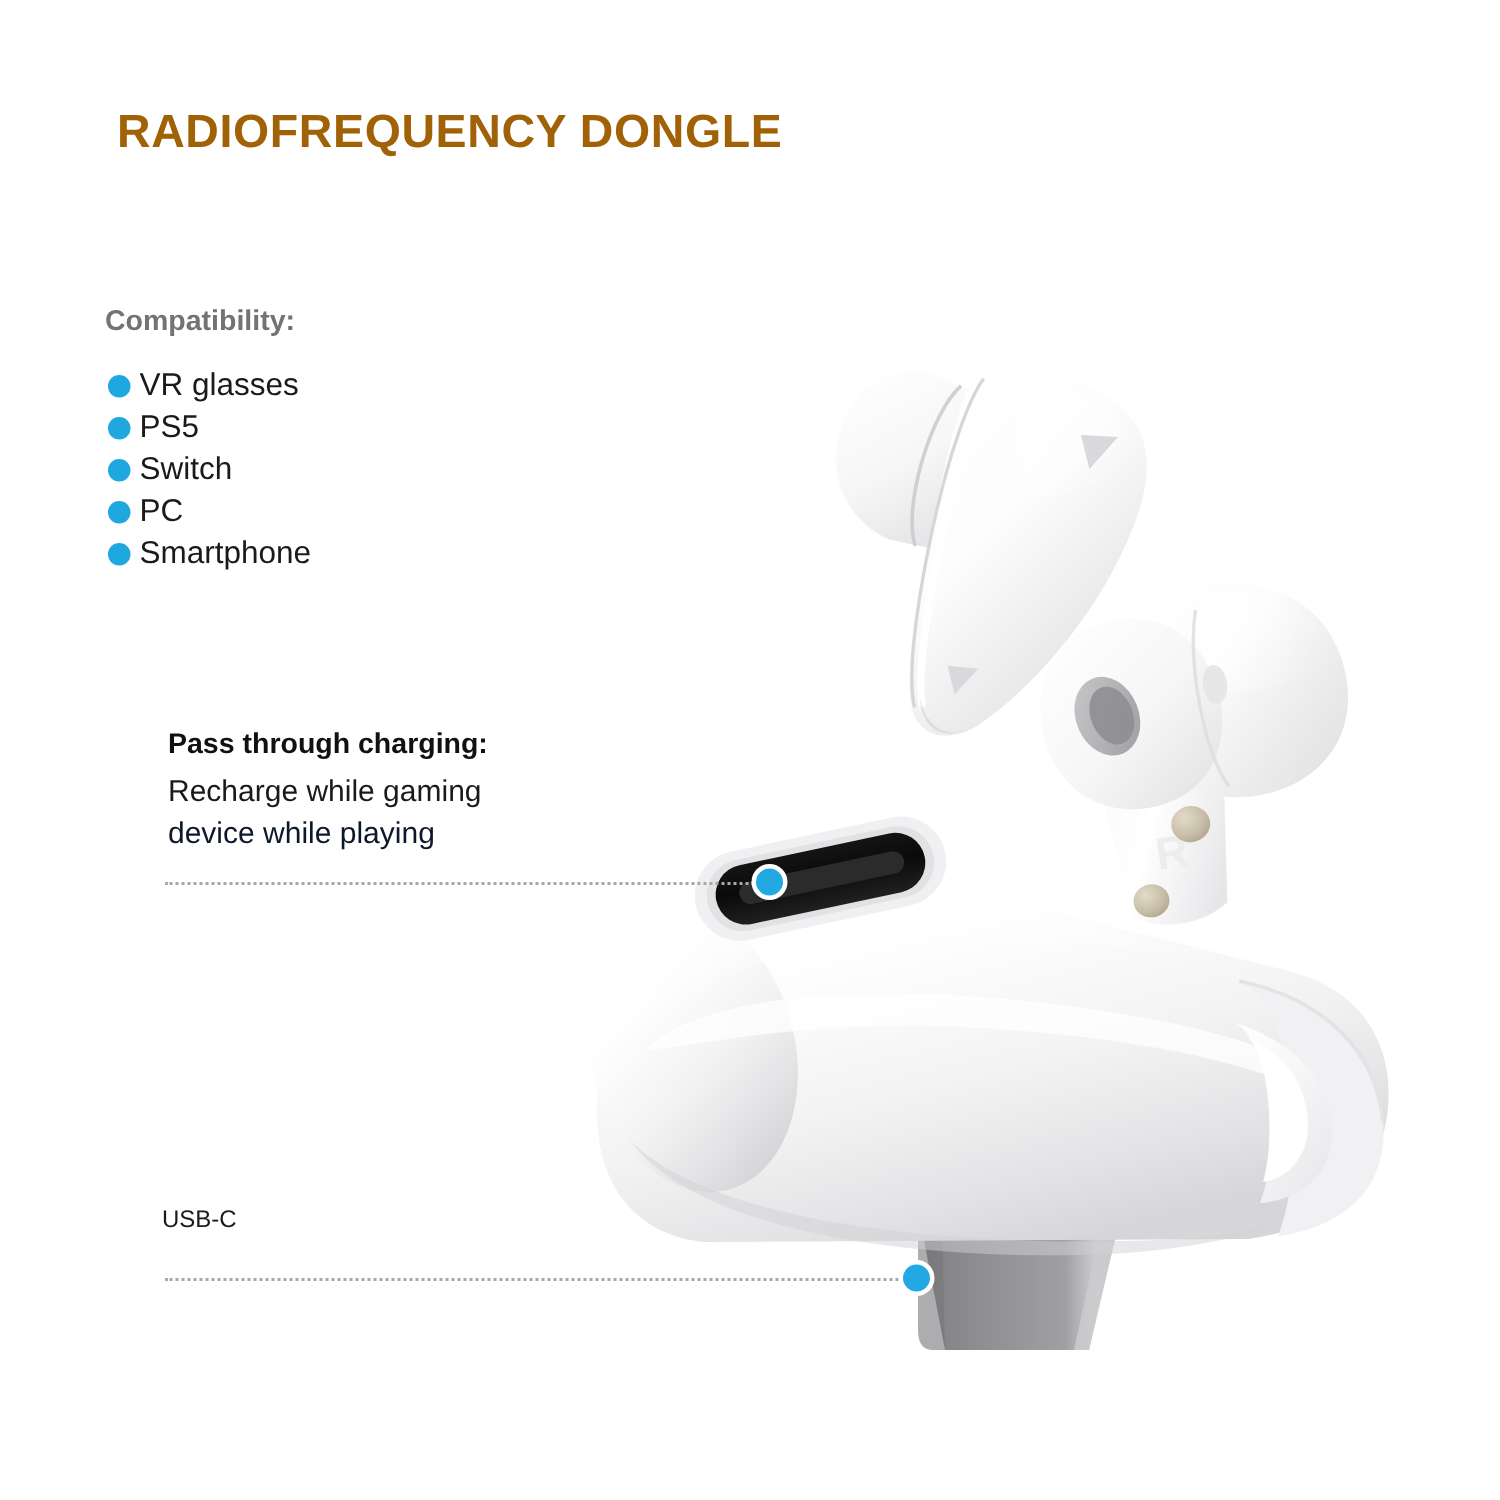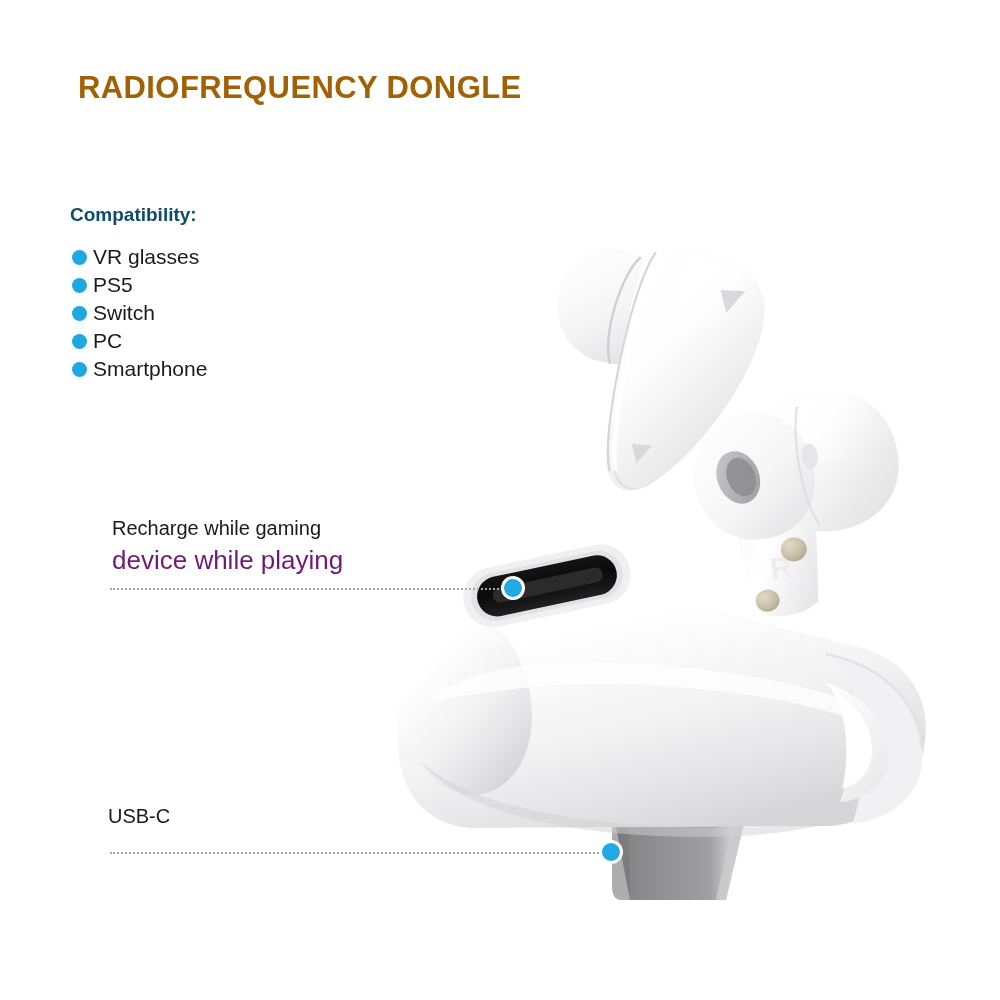--- a/index.html
+++ b/index.html
@@ -36,21 +36,21 @@
     font-weight: 400;
     color: #1a1a1a;
     white-space: nowrap;
   }
   #compat-heading {
     position: absolute;
     left: 70px;
     top: 204px;
     font-size: 19px;
     font-weight: bold;
-    color: #0c4a6e;
+    color: #737373;
     white-space: nowrap;
   }
   #compat-list {
     position: absolute;
     left: 72px;
     top: 243px;
     width: 300px;
   }
   .compat-row {
     display: flex;
@@ -86,29 +86,29 @@
     left: 112px;
     top: 517px;
     font-size: 20px;
     color: #1a1a1a;
     white-space: nowrap;
   }
   #callout-charging-line2 {
     position: absolute;
     left: 112px;
     top: 545px;
-    font-size: 26px;
-    color: #701a75;
+    font-size: 20px;
+    color: #0f172a;
     white-space: nowrap;
   }
   #callout-usbc-label {
     position: absolute;
     left: 108px;
     top: 805px;
-    font-size: 20px;
+    font-size: 16px;
     color: #1a1a1a;
     white-space: nowrap;
   }
 
   .leader {
     position: absolute;
     height: 0;
     border-top: 2px dotted #a8a8a8;
   }
   #leader-charging { left: 110px; top: 588px; width: 400px; }
@@ -370,20 +370,21 @@
     <div class="compat-row">
       <span class="compat-bullet"></span>
       <span class="compat-label">PC</span>
     </div>
     <div class="compat-row">
       <span class="compat-bullet"></span>
       <span class="compat-label">Smartphone</span>
     </div>
   </div>
 
+  <div id="callout-charging-title">Pass through charging:</div>
   <div id="callout-charging-line1">Recharge while gaming</div>
   <div id="callout-charging-line2">device while playing</div>
   <div class="leader" id="leader-charging"></div>
   <div class="leader-dot" id="dot-charging"></div>
 
   <div id="callout-usbc-label">USB-C</div>
   <div class="leader" id="leader-usbc"></div>
   <div class="leader-dot" id="dot-usbc"></div>
 
 </div>

